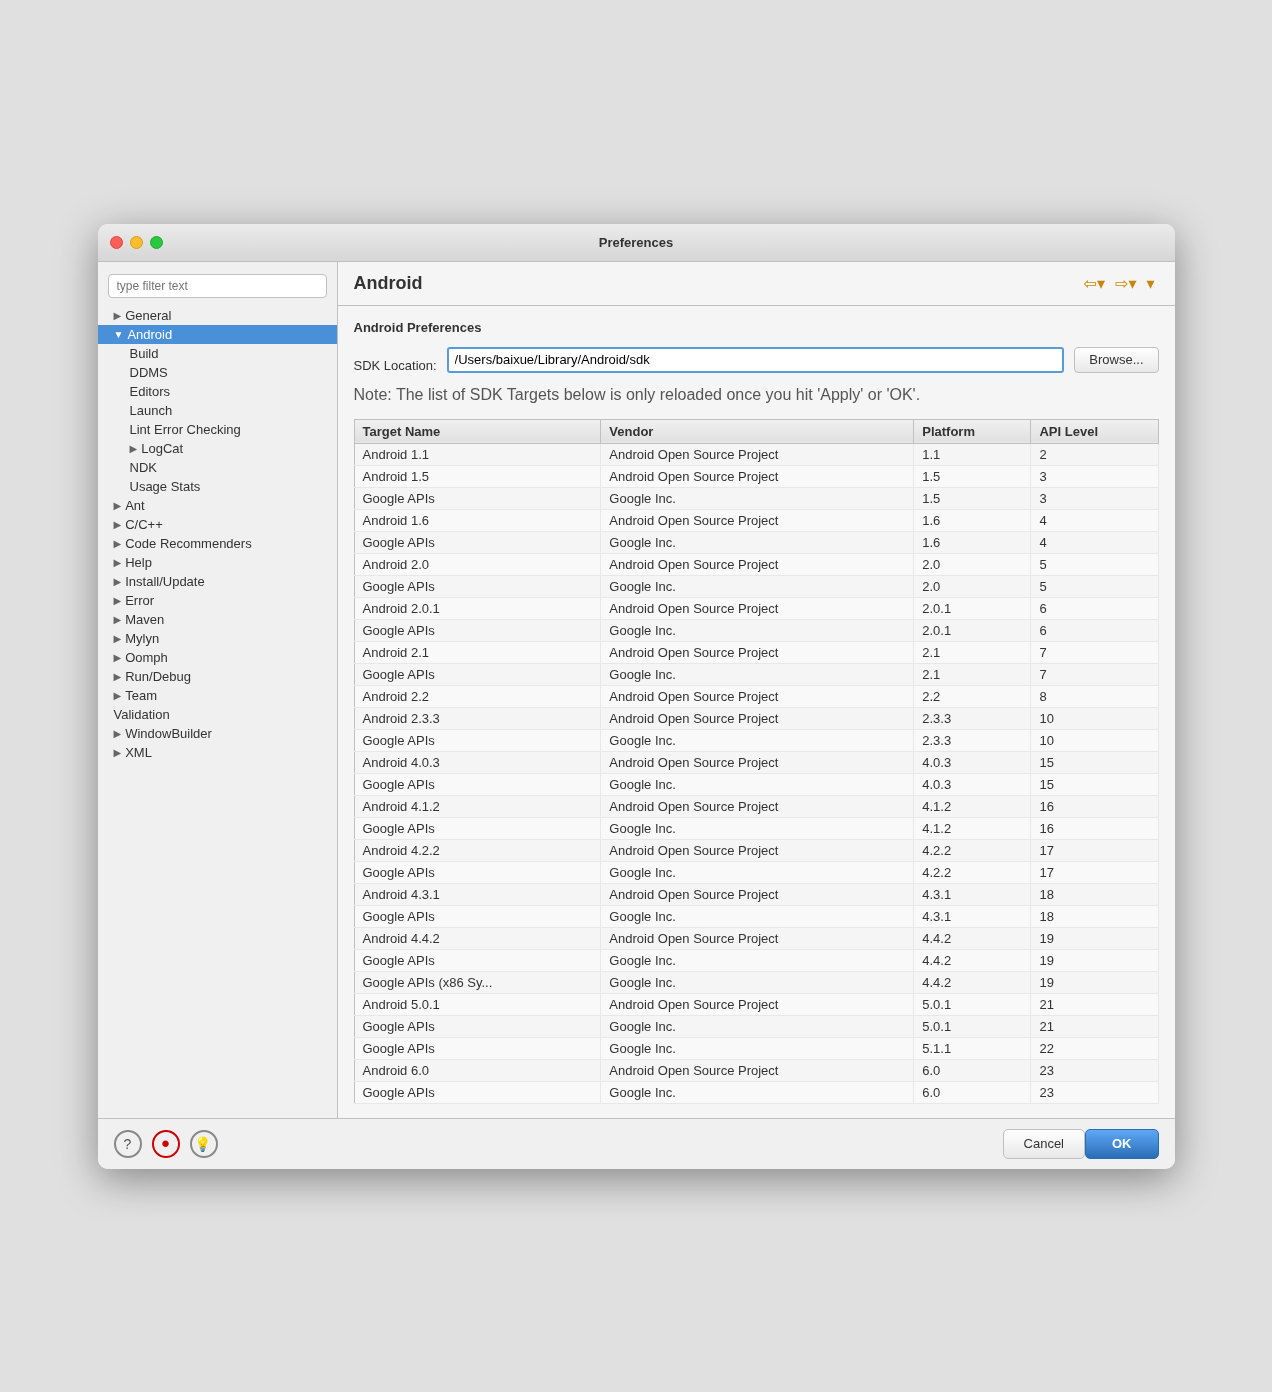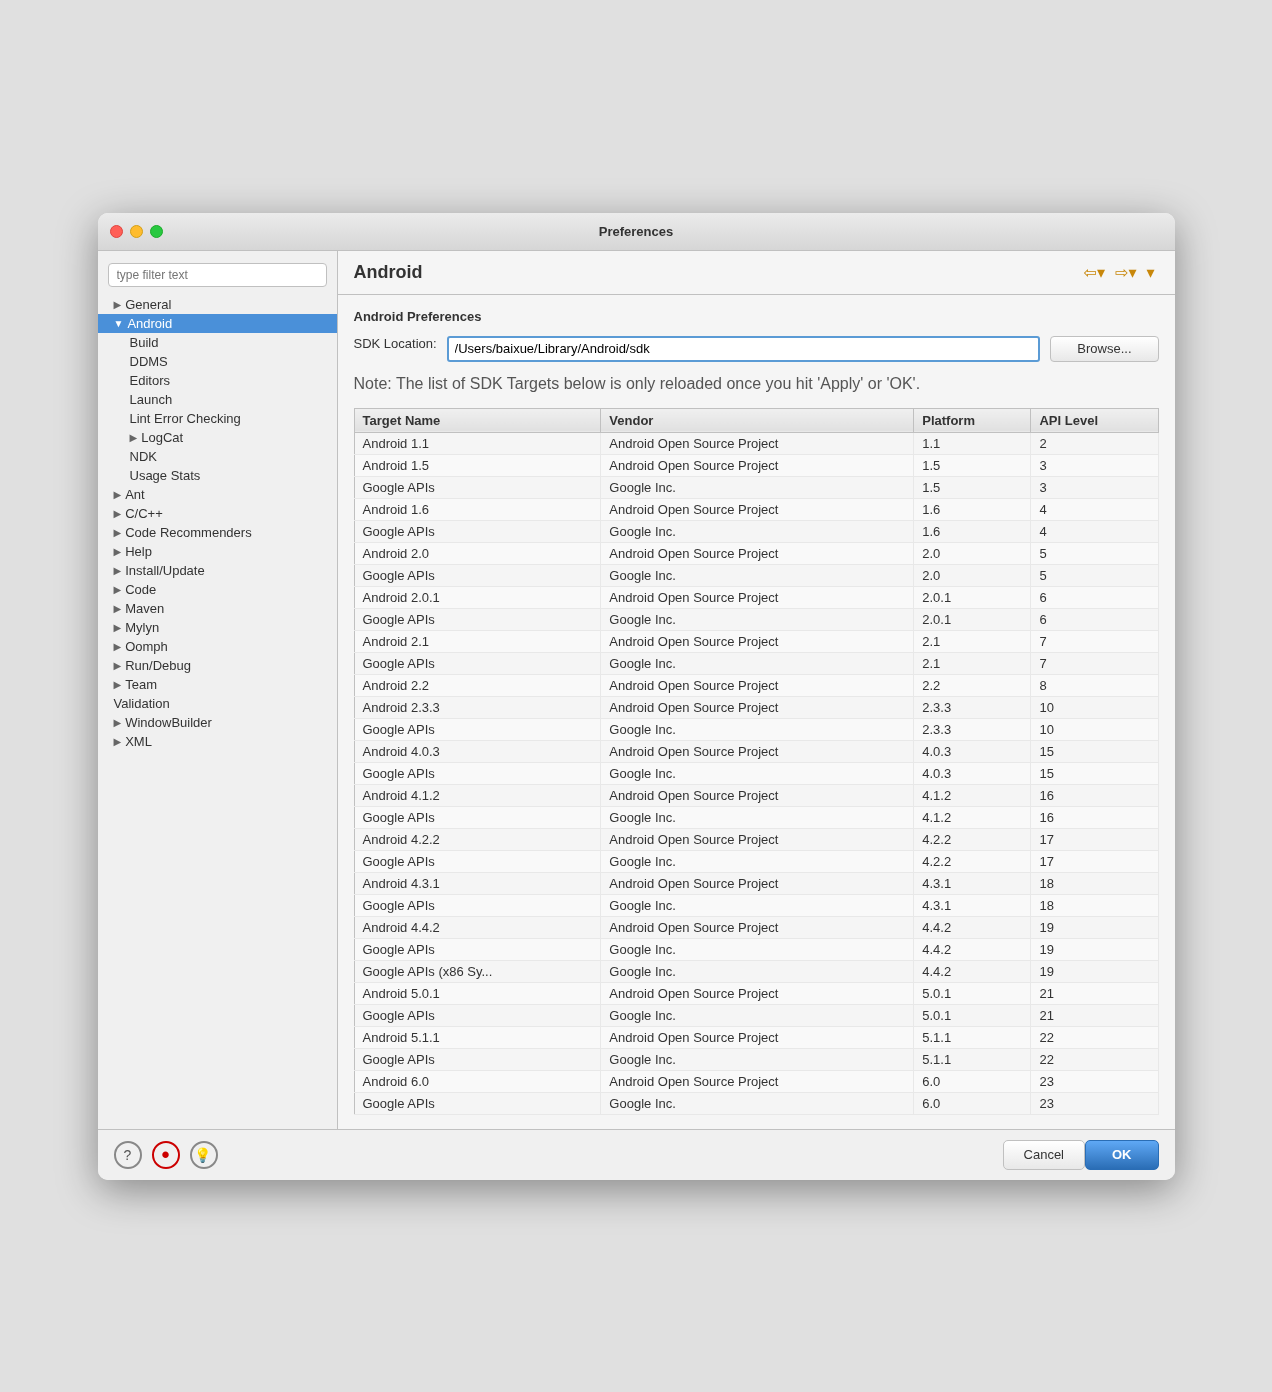--- a/index.html
+++ b/index.html
@@ -140,38 +140,38 @@
       padding: 14px 16px;
     }
     .section-title {
       font-size: 13px;
       font-weight: 600;
       margin-bottom: 12px;
       color: #333;
     }
     .sdk-row {
       display: flex;
-      align-items: flex-start;
+      align-items: flex-end;
       margin-bottom: 10px;
       gap: 10px;
     }
     .sdk-label { font-size: 13px; color: #333; white-space: nowrap; }
     .sdk-input {
       flex: 1;
       height: 26px;
       border: 2px solid #5b9bd5;
       border-radius: 3px;
       padding: 0 6px;
       font-size: 13px;
       outline: none;
       background: white;
     }
     .browse-btn {
       height: 26px;
-      padding: 0 26px;
+      padding: 0 14px;
       border: 1px solid #c0c0c0;
       border-radius: 4px;
       background: linear-gradient(to bottom, #ffffff, #e8e8e8);
       cursor: pointer;
       font-size: 13px;
       color: #333;
       white-space: nowrap;
     }
     .note-text {
       font-size: 16px;
@@ -323,21 +323,21 @@
           <div class="tree-item level-1">
             <span class="arrow">▶</span>
             <span>Help</span>
           </div>
           <div class="tree-item level-1">
             <span class="arrow">▶</span>
             <span>Install/Update</span>
           </div>
           <div class="tree-item level-1">
             <span class="arrow">▶</span>
-            <span>Code</span>
+            <span>Error</span>
           </div>
           <div class="tree-item level-1">
             <span class="arrow">▶</span>
             <span>Maven</span>
           </div>
           <div class="tree-item level-1">
             <span class="arrow">▶</span>
             <span>Mylyn</span>
           </div>
           <div class="tree-item level-1">
@@ -550,26 +550,20 @@
                 <td>5.0.1</td>
                 <td>21</td>
               </tr>
               <tr>
                 <td>Google APIs</td>
                 <td>Google Inc.</td>
                 <td>5.0.1</td>
                 <td>21</td>
               </tr>
               <tr>
-                <td>Android 5.1.1</td>
-                <td>Android Open Source Project</td>
-                <td>5.1.1</td>
-                <td>22</td>
-              </tr>
-              <tr>
                 <td>Google APIs</td>
                 <td>Google Inc.</td>
                 <td>5.1.1</td>
                 <td>22</td>
               </tr>
               <tr>
                 <td>Android 6.0</td>
                 <td>Android Open Source Project</td>
                 <td>6.0</td>
                 <td>23</td>

